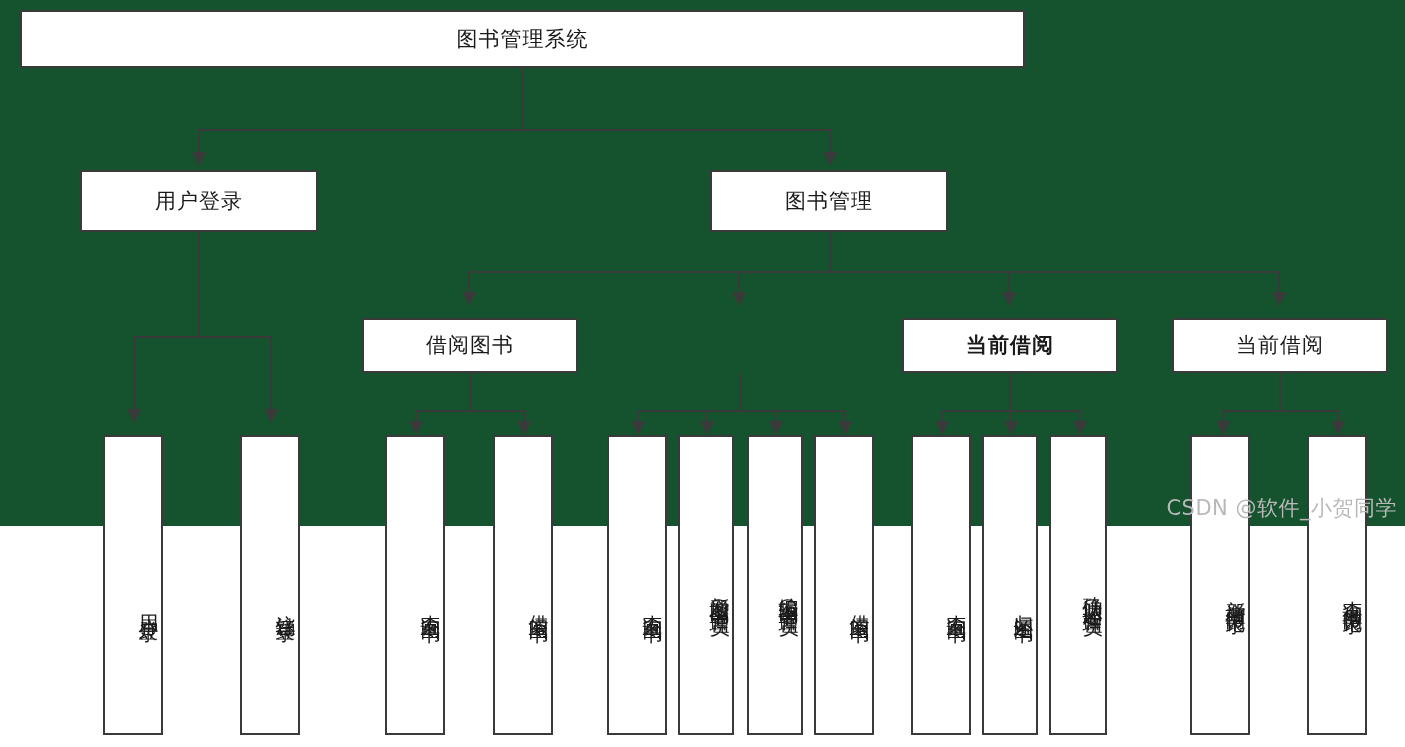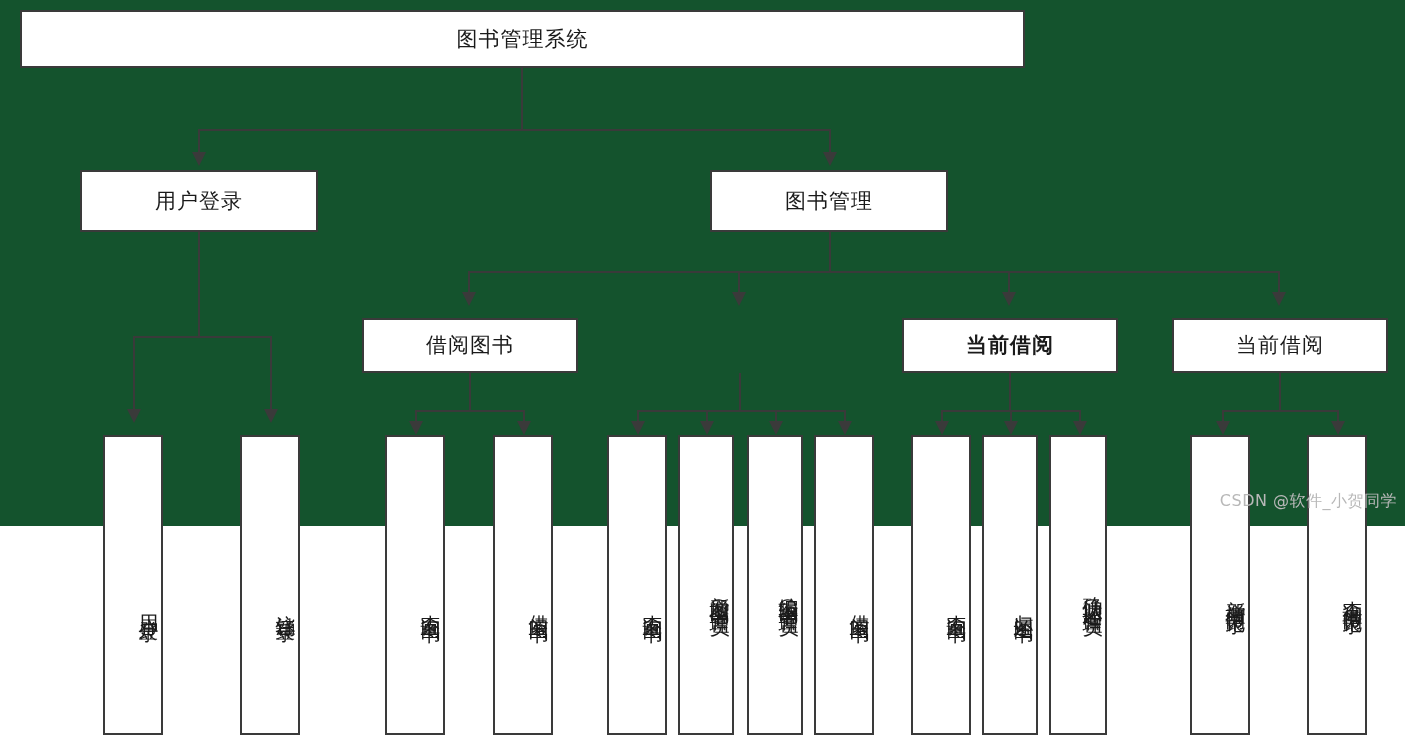--- a/index.html
+++ b/index.html
@@ -45,22 +45,22 @@
     position:absolute;
     width:0;height:0;
     border-left:7px solid transparent;
     border-right:7px solid transparent;
     border-top:14px solid #3a3a3a;
   }
 
   
   .watermark{
     position:absolute;
-    right:8px;bottom:14px;
-    font-size:16px;
+    right:8px;bottom:4px;
+    font-size:21px;
     color:#b8b8b8;
     letter-spacing:0.5px;
     white-space:nowrap;
     pointer-events:none;
   }
 </style>
 </head>
 <body>
 
 <div id="canvas">

